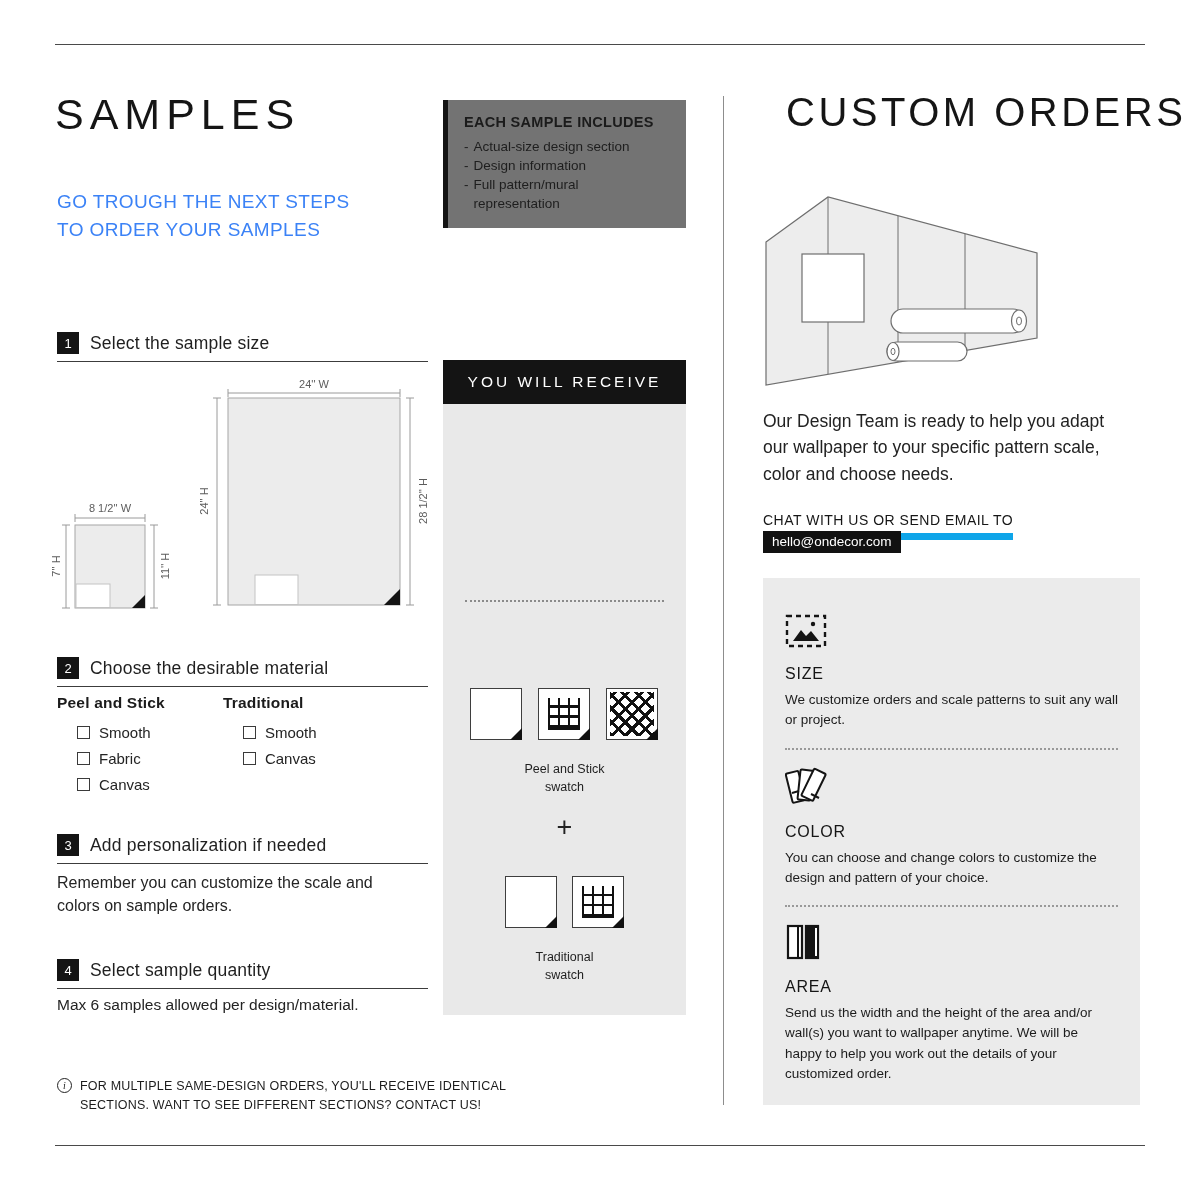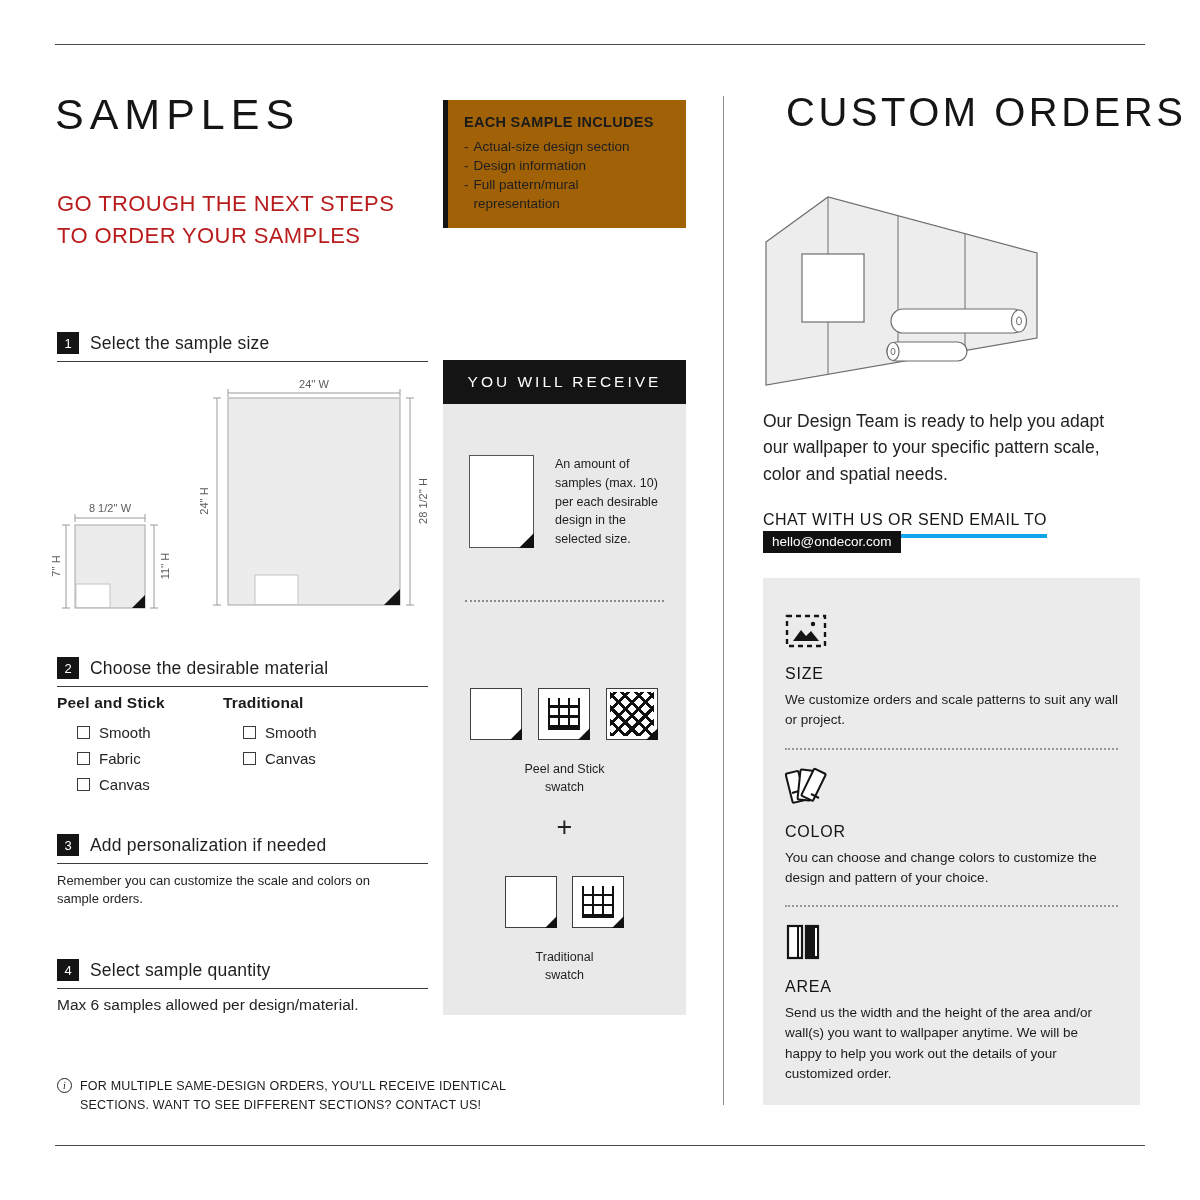--- a/index.html
+++ b/index.html
@@ -13,39 +13,39 @@
   }
   .abs { position:absolute; }
 
   
   .rule-top { left:55px; right:55px; top:44px; border-top:1px solid #4a4a4a; }
   .rule-bottom { left:55px; right:55px; top:1145px; border-top:1px solid #4a4a4a; }
   .v-divider { left:723px; top:96px; height:1009px; border-left:1px solid #8d8d8d; }
 
   
   .samples-title { left:55px; top:90px; font-size:43px; font-weight:400; letter-spacing:6px; color:#151515;text-align:right; }
-  .samples-intro { left:57px; top:188px; font-size:22px; line-height:1.45; letter-spacing:0.4px; color:#b91c1c; }
+  .samples-intro { left:57px; top:188px; font-size:19px; line-height:1.45; letter-spacing:0.4px; color:#3b82f6; }
 
   .step { left:57px; width:371px; border-bottom:1px solid #3c3c3c; padding-bottom:7px; display:flex; align-items:center; gap:11px; position:absolute; }
   .step-num { width:22px; height:22px; background:#141414; color:#fff; font-size:13px; display:flex; align-items:center; justify-content:center; flex:0 0 22px; }
   .step-label { font-size:17.5px; color:#1f1f1f; letter-spacing:0.2px; }
 
   .materials { left:57px; top:694px; display:flex; gap:58px; }
   .mat-col .mat-head { font-size:15.5px; font-weight:700; letter-spacing:0.2px; margin-bottom:12px; }
   .opt { display:flex; align-items:center; gap:9px; margin-top:9px; font-size:15px; color:#242424;margin-left:20px; }
   .checkbox { width:13px; height:13px; border:1.5px solid #3a3a3a; background:#fff; flex:0 0 13px; }
 
-  .step3-text { left:57px; top:872px; width:350px; font-size:13px; line-height:1.42; color:#242424; }
+  .step3-text { left:57px; top:872px; width:350px; font-size:16px; line-height:1.42; color:#242424; }
   .step4-text { left:57px; top:996px; width:380px; font-size:15.5px; color:#242424; }
 
   .footnote { left:57px; top:1077px; width:478px; display:flex; gap:8px; font-size:12.5px; line-height:1.5; letter-spacing:0.2px; color:#1c1c1c; }
   .info-icon { width:15px; height:15px; border:1.2px solid #222; border-radius:50%; font-size:10px; display:flex; align-items:center; justify-content:center; flex:0 0 15px; margin-top:1px; font-family:"Liberation Serif", serif; font-style:italic; }
 
   
-  .includes-box { left:443px; top:100px; width:243px; min-height:128px; background:#a16207; border-left:5px solid #141414; padding:14px 14px 14px 16px; }
+  .includes-box { left:443px; top:100px; width:243px; min-height:128px; background:#737373; border-left:5px solid #141414; padding:14px 14px 14px 16px; }
   .includes-title { font-size:14.5px; font-weight:700; letter-spacing:0.3px; margin-bottom:7px; }
   .inc-item { display:flex; gap:5px; font-size:13.5px; line-height:1.42; color:#1e1e1e; }
   .inc-item .dash { flex:0 0 auto; }
 
   
   .receive-panel { left:443px; top:360px; width:243px; height:655px; background:#e9e9e9; }
   .receive-header { height:44px; background:#141414; color:#fff; display:flex; align-items:center; justify-content:center; font-size:15.5px; letter-spacing:3px; }
   .sample-row { position:absolute; top:95px; left:26px; right:14px; display:flex; align-items:center; gap:21px; }
   .big-sample { width:65px; height:93px; background:#fff; border:1px solid #555; position:relative; flex:0 0 65px; }
   .fold-lg { position:absolute; right:-1px; bottom:-1px; width:0; height:0; border-bottom:15px solid #111; border-left:15px solid transparent; }
@@ -65,21 +65,21 @@
     background:
       repeating-linear-gradient(45deg,#111 0 3px,transparent 3px 9.5px),
       repeating-linear-gradient(-45deg,#111 0 3px,transparent 3px 9.5px); }
   .swatch-label { position:absolute; left:0; right:0; text-align:center; font-size:12.5px; line-height:1.45; color:#1e1e1e; }
   .plus-sign { position:absolute; top:452px; left:0; right:0; text-align:center; font-size:27px; font-weight:300; color:#222; }
 
   
   .custom-title { left:762px; top:90px; font-size:40px; font-weight:400; letter-spacing:3.5px; color:#151515;margin-left:24px; }
   .house-illo { left:765px; top:196px; }
   .custom-intro { left:763px; top:408px; width:358px; font-size:17.5px; line-height:1.5; color:#222; }
-  .chat-label { left:763px; top:511px; font-size:16px; letter-spacing:0.5px; color:#161616; border-bottom:4px solid #0ea5e9; padding-bottom:5px; display:inline-block; }
+  .chat-label { left:763px; top:511px; font-size:14px; letter-spacing:0.5px; color:#161616; border-bottom:7px solid #0ea5e9; padding-bottom:5px; display:inline-block; }
   .email-badge { left:763px; top:531px; background:#111; color:#fff; font-size:13.5px; padding:3px 9px 4px; display:inline-block; }
 
   .features { left:763px; top:578px; width:377px; height:527px; background:#ebebeb; padding:36px 22px 18px 22px; }
   .f-name { font-size:16px; letter-spacing:0.8px; margin-top:13px; color:#151515; }
   .f-text { font-size:13.5px; line-height:1.5; margin-top:7px; color:#1c1c1c; max-width:345px; }
   .f-divider { border-top:2px dotted #999; margin:17px 0 16px; }
 
   svg text { font-family:"Liberation Sans", sans-serif; }
 </style>
 </head>
@@ -199,26 +199,20 @@
   </div>
   <div class="inc-item">
     <span class="dash">-</span>
     <span style="max-width:150px;">Full pattern/mural representation</span>
   </div>
 </div>
 
 <div class="abs receive-panel">
   <div class="receive-header">YOU WILL RECEIVE</div>
 
-  <div class="sample-row">
-    <div class="big-sample">
-      <div class="fold-lg"></div>
-    </div>
-    <div class="sample-text">An amount of samples (max. 10) per each desirable design in the selected size.</div>
-  </div>
 
   <div class="dot-div" style="top:240px;"></div>
 
 
   <div class="trio">
     <div class="swatch">
       <div class="fold-sm"></div>
     </div>
     <div class="swatch">
       <div class="grid-pattern"></div>
@@ -268,21 +262,21 @@
     <ellipse cx="254" cy="125" rx="2.5" ry="4" fill="none" stroke="#6e6e6e" stroke-width="1"></ellipse>
   </g>
 
   <g>
     <rect x="122" y="146" width="80" height="19" rx="9.5" fill="#ffffff" stroke="#6e6e6e" stroke-width="1.2"></rect>
     <ellipse cx="128" cy="155.5" rx="6" ry="9" fill="#ffffff" stroke="#6e6e6e" stroke-width="1.2"></ellipse>
     <ellipse cx="128" cy="155.5" rx="2" ry="3.2" fill="none" stroke="#6e6e6e" stroke-width="1"></ellipse>
   </g>
 </svg>
 
-<div class="abs custom-intro">Our Design Team is ready to help you adapt our wallpaper to your specific pattern scale, color and spatial needs.</div>
+<div class="abs custom-intro">Our Design Team is ready to help you adapt our wallpaper to your specific pattern scale, color and choose needs.</div>
 
 <div class="abs" style="left:763px; top:511px;">
   <span class="chat-label" style="position:static;">CHAT WITH US OR SEND EMAIL TO</span>
 </div>
 <div class="abs email-badge">hello@ondecor.com</div>
 
 <div class="abs features">
 
   <div class="feature">
     <svg width="42" height="34" viewBox="0 0 42 34">

